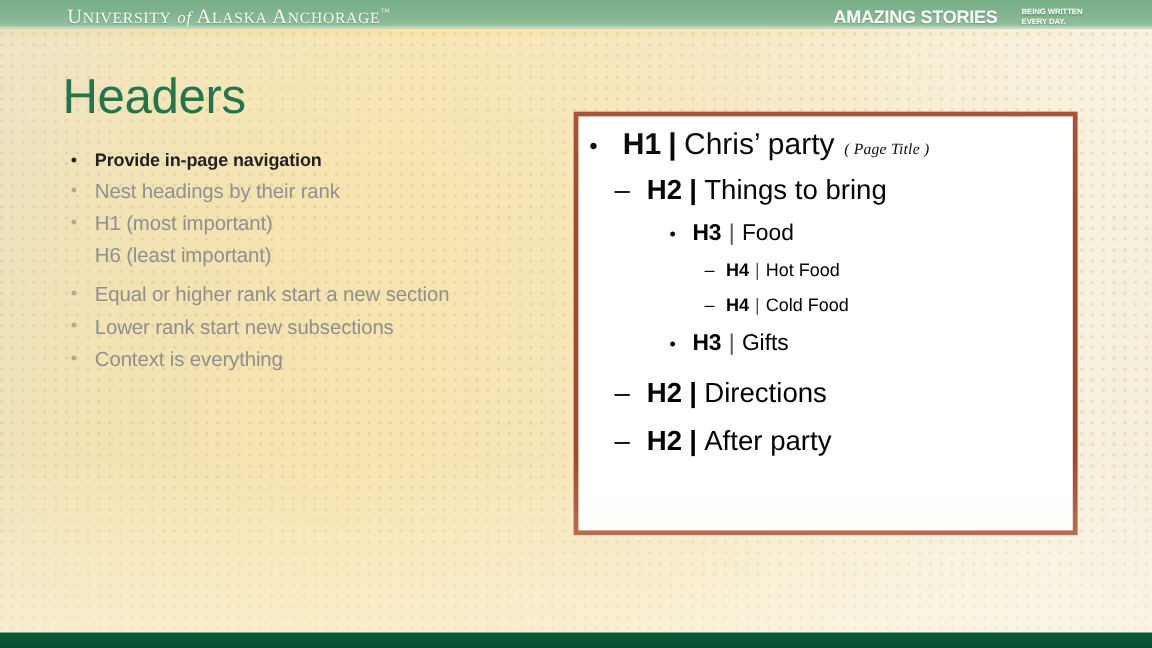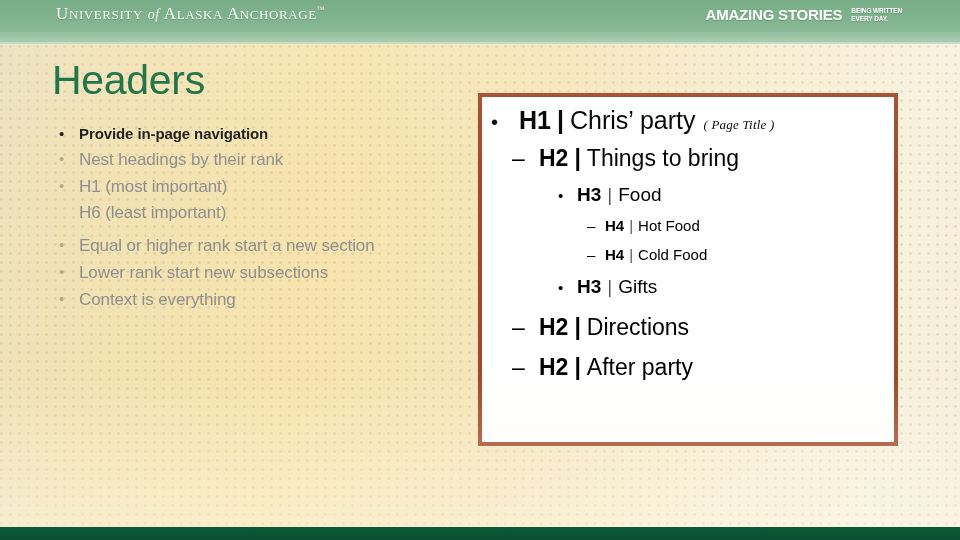--- a/index.html
+++ b/index.html
@@ -31,21 +31,21 @@
     inset: 32px 0 13px 0;
     background: linear-gradient(180deg, rgba(255,255,255,0.10) 0%, rgba(255,255,255,0.0) 30%, rgba(255,255,255,0.0) 70%, rgba(255,250,235,0.45) 100%);
     pointer-events: none;
   }
 
   
   .header-band {
     position: absolute;
     left: 0; top: 0;
     width: 960px;
-    height: 44px;
+    height: 24px;
     background: linear-gradient(180deg, #77ad86 0%, #81b48e 45%, #8dbd99 80%, #a8cbae 100%);
     overflow: hidden;
   }
   .header-band::after {
     content: "";
     position: absolute;
     left: 0; right: 0; bottom: 0;
     height: 2px;
     background: rgba(255,255,255,0.30);
   }
@@ -66,21 +66,21 @@
   .uaa-logo .sml { font-size: 13px; }
   .uaa-logo .of  { font-style: italic; font-size: 14px; }
   .uaa-logo .tm  { font-size: 8px; vertical-align: super; }
 
   .tagline {
     position: absolute;
     right: 58px;
     top: 6px;
     display: flex;
     align-items: flex-start;
-    gap: 9px;
+    gap: 20px;
     white-space: nowrap;
   }
   .tagline .amazing {
     color: #ffffff;
     font-family: "Liberation Sans", sans-serif;
     font-weight: bold;
     font-size: 15px;
     letter-spacing: -0.2px;
     line-height: 17px;
     text-shadow: 0 1px 1px rgba(40,80,55,0.30);

